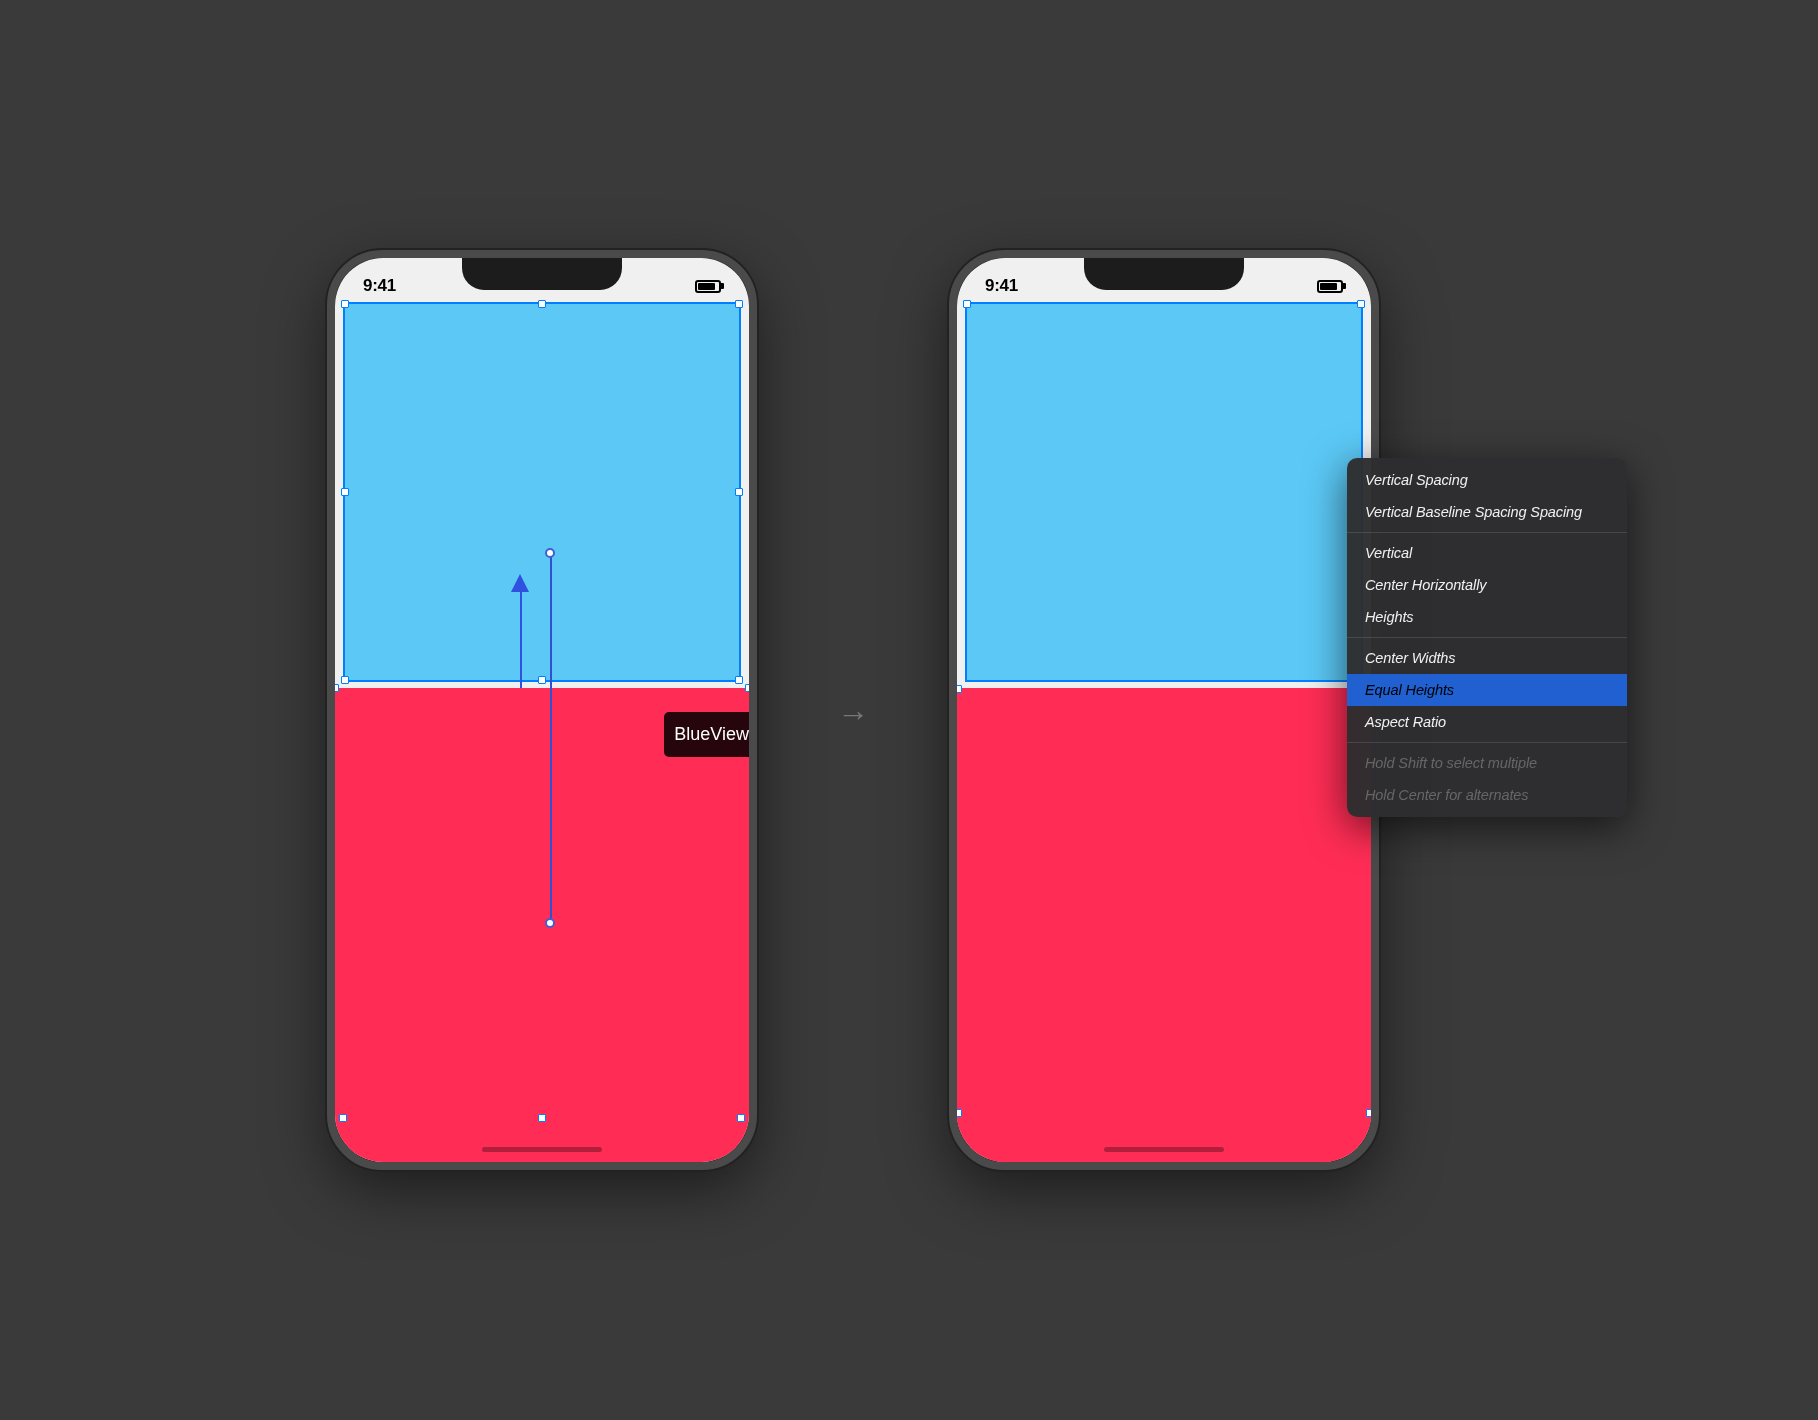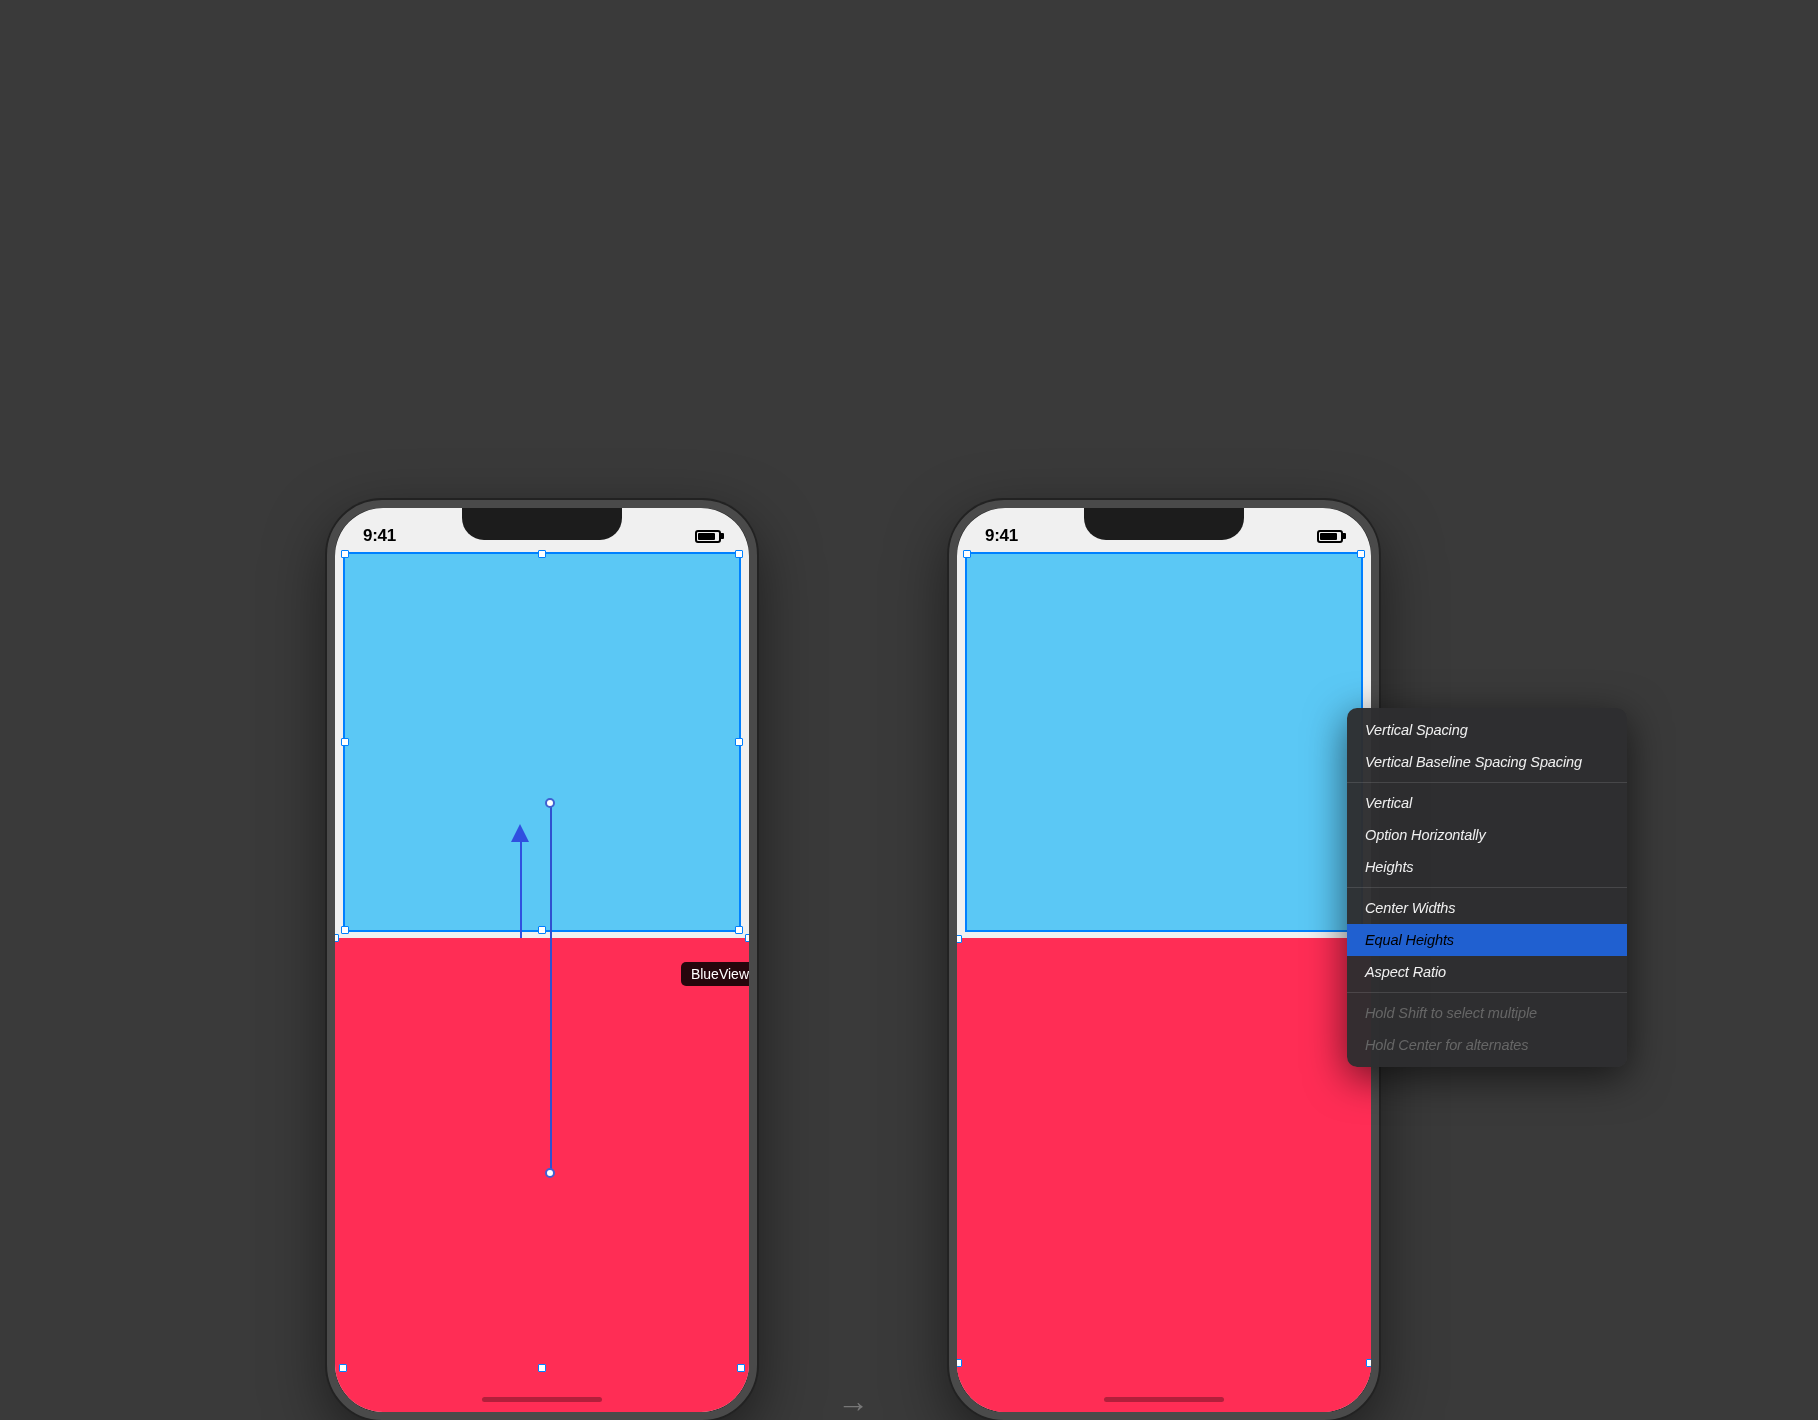--- a/index.html
+++ b/index.html
@@ -9,21 +9,21 @@
       background-color: #3a3a3a;
       display: flex;
       align-items: center;
       justify-content: center;
       font-family: -apple-system, BlinkMacSystemFont, 'SF Pro Display', 'Helvetica Neue', sans-serif;
       overflow: hidden;
     }
 
     .main-container {
       display: flex;
-      align-items: flex-end;
+      align-items: center;
       justify-content: center;
       gap: 80px;
       width: 100%;
       height: 100%;
       position: relative;
     }
 
     
     .iphone-frame {
       width: 430px;
@@ -132,23 +132,23 @@
       background: white;
       border: 1.5px solid #0080ff;
       border-radius: 1px;
     }
 
     
     .blueview-label {
       position: absolute;
       background: rgba(0,0,0,0.85);
       color: white;
-      font-size: 14px;
+      font-size: 18px;
       font-weight: 500;
-      padding: 4px 10px;
+      padding: 12px 10px;
       border-radius: 5px;
       white-space: nowrap;
     }
 
     
     .nav-arrow {
       color: #888;
       font-size: 28px;
       display: flex;
       align-items: center;
@@ -299,21 +299,21 @@
       <div class="context-menu-item">
         <span>Vertical Baseline Spacing Spacing</span>
       </div>
 
       <div class="context-menu-divider"></div>
 
       <div class="context-menu-item">
         <span>Vertical</span>
       </div>
       <div class="context-menu-item">
-        <span>Option Horizontally</span>
+        <span>Center Horizontally</span>
       </div>
       <div class="context-menu-item">
         <span>Heights</span>
       </div>
 
       <div class="context-menu-divider"></div>
 
       <div class="context-menu-item">
         <span>Center Widths</span>
       </div>

